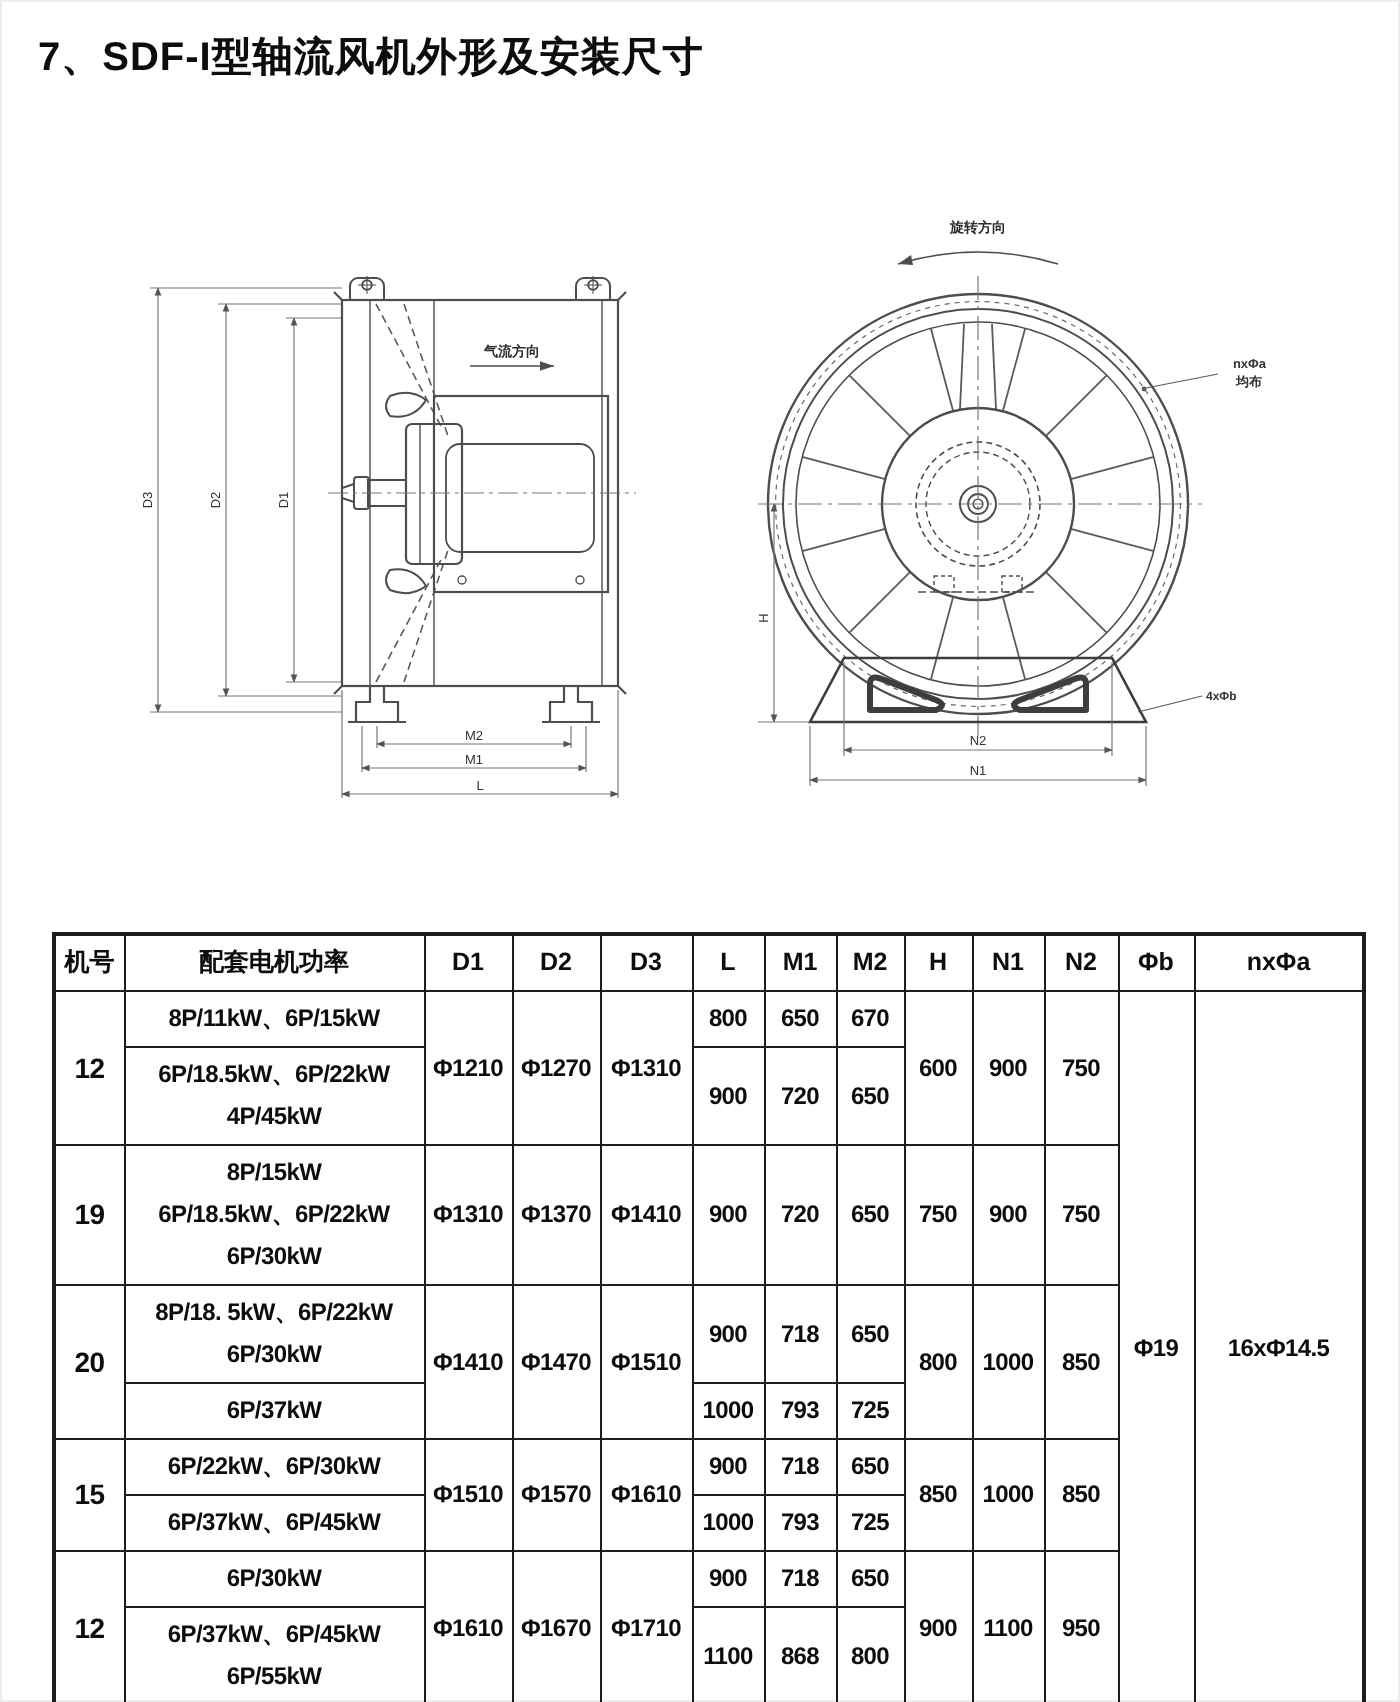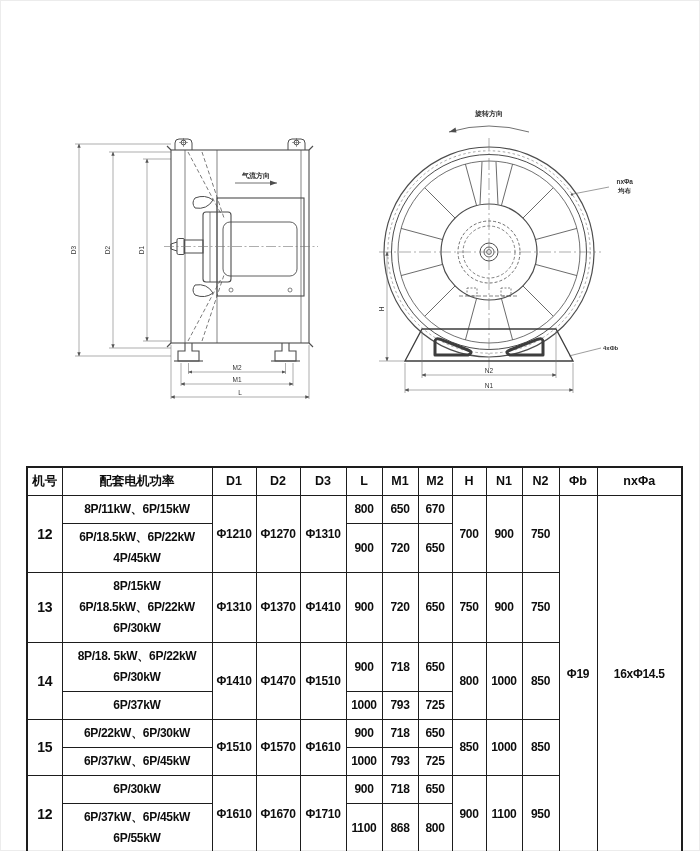--- a/index.html
+++ b/index.html
@@ -18,20 +18,21 @@
   #spec-table th{font-size:12.5px;height:28px;padding:2px 1px;color:#0d0d0d}
   #spec-table td{font-size:12px;letter-spacing:-0.3px;padding:3px 1px;color:#0d0d0d}
   #spec-table td.model{font-size:14px}
   #spec-table td .pline{line-height:21px;white-space:nowrap}
 </style>
 </head>
 <body>
 
 <div id="page">
 
+  <div class="title">7、SDF-I型轴流风机外形及安装尺寸</div>
 
   <svg id="side-view" class="drawing" viewBox="0 0 300 300" xmlns="http://www.w3.org/2000/svg">
     <defs>
       <marker id="arS" viewBox="0 0 10 10" refX="9" refY="5" markerWidth="7" markerHeight="7" orient="auto-start-reverse">
         <path d="M0,1 L10,5 L0,9 z" fill="#555"></path>
       </marker>
     </defs>
 
     <g stroke="#777" stroke-width="0.6" fill="none">
       <line x1="8" y1="38" x2="8" y2="250" marker-start="url(#arS)" marker-end="url(#arS)"></line>
@@ -257,54 +258,54 @@
           <td rowspan="2" class="model">12</td>
           <td class="power">
             <div class="pline">8P/11kW、6P/15kW</div>
           </td>
           <td rowspan="2">Φ1210</td>
           <td rowspan="2">Φ1270</td>
           <td rowspan="2">Φ1310</td>
           <td>800</td>
           <td>650</td>
           <td>670</td>
-          <td rowspan="2">700</td>
+          <td rowspan="2">600</td>
           <td rowspan="2">900</td>
           <td rowspan="2">750</td>
           <td rowspan="9">Φ19</td>
           <td rowspan="9">16xΦ14.5</td>
         </tr>
         <tr>
           <td class="power">
             <div class="pline">6P/18.5kW、6P/22kW</div>
             <div class="pline">4P/45kW</div>
           </td>
           <td>900</td>
           <td>720</td>
           <td>650</td>
         </tr>
         <tr>
-          <td class="model">13</td>
+          <td class="model">19</td>
           <td class="power">
             <div class="pline">8P/15kW</div>
             <div class="pline">6P/18.5kW、6P/22kW</div>
             <div class="pline">6P/30kW</div>
           </td>
           <td>Φ1310</td>
           <td>Φ1370</td>
           <td>Φ1410</td>
           <td>900</td>
           <td>720</td>
           <td>650</td>
           <td>750</td>
           <td>900</td>
           <td>750</td>
         </tr>
         <tr>
-          <td rowspan="2" class="model">14</td>
+          <td rowspan="2" class="model">20</td>
           <td class="power">
             <div class="pline">8P/18. 5kW、6P/22kW</div>
             <div class="pline">6P/30kW</div>
           </td>
           <td rowspan="2">Φ1410</td>
           <td rowspan="2">Φ1470</td>
           <td rowspan="2">Φ1510</td>
           <td>900</td>
           <td>718</td>
           <td>650</td>

